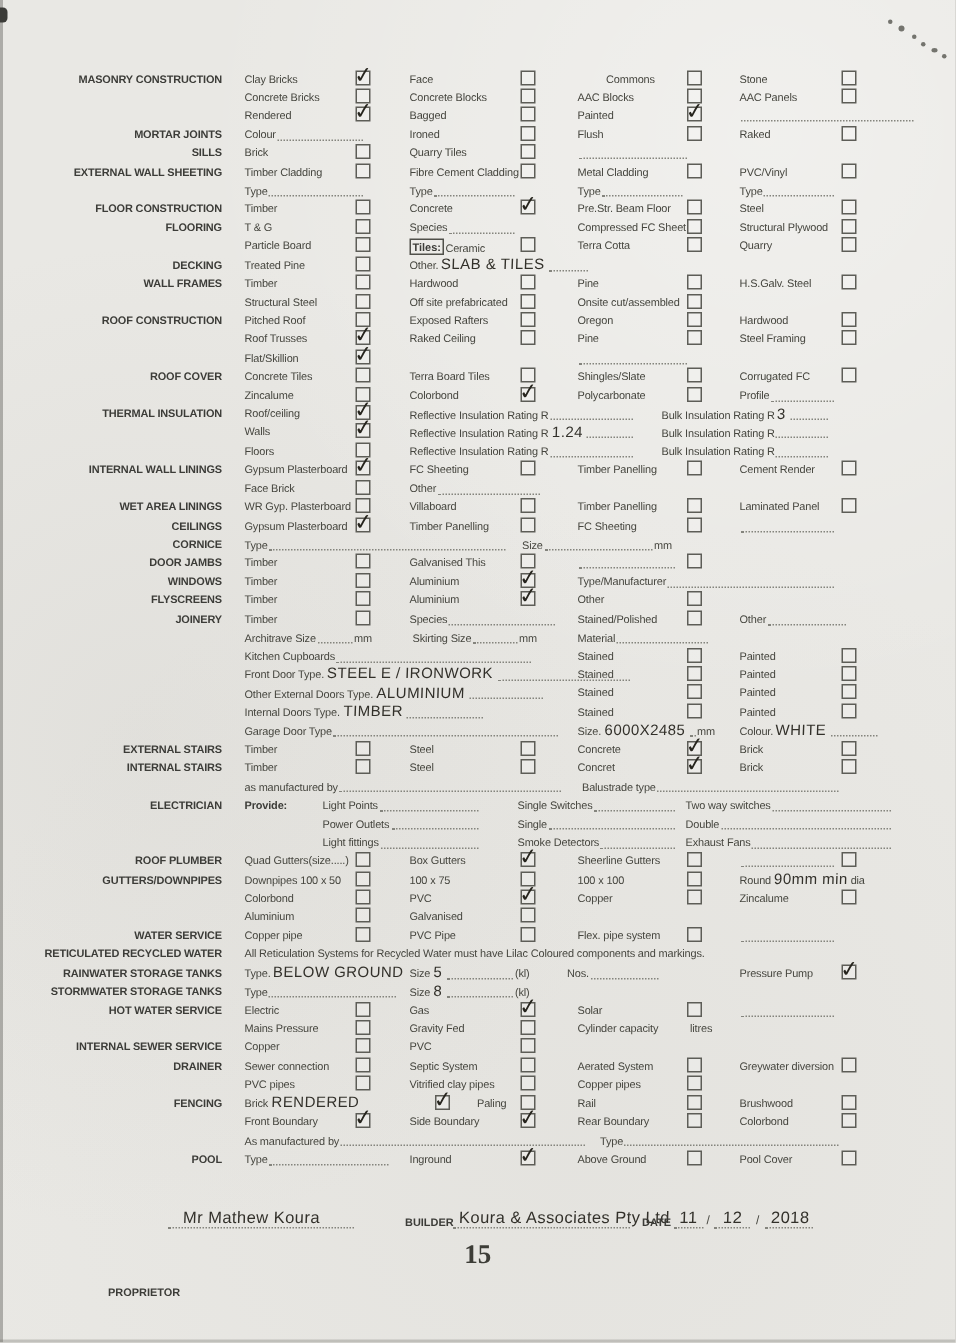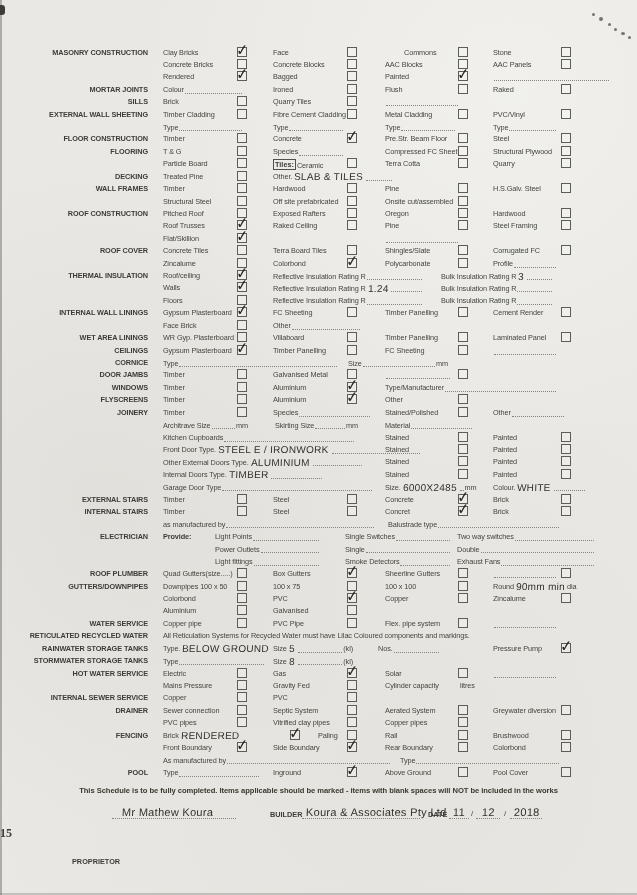--- a/index.html
+++ b/index.html
@@ -28,22 +28,22 @@
   .pboxed{font-size:7.3px;line-height:9px;font-weight:bold;border:1px solid #50504a;padding:0 1px;margin-right:1px;color:#3c3c38;}
   .box{position:absolute;top:0.5px;width:10px;height:10px;box-sizing:border-box;border:1.2px solid #5d5d57;background:rgba(252,252,250,.25);}
   .tick{position:absolute;left:-2px;top:-7px;font-size:15px;font-weight:bold;color:#26241d;transform:rotate(-6deg);font-family:"DejaVu Sans",sans-serif;}
   .note{position:absolute;top:786px;left:0;width:100%;text-align:center;font-size:7.6px;font-weight:bold;
         color:#39392f;letter-spacing:-0.05px;}
   .sig{position:absolute;top:804px;left:0;width:100%;height:18px;}
   .sig .slabel{position:absolute;top:6px;font-size:7.3px;font-weight:bold;color:#3c3c38;}
   .sig .sdots{position:absolute;top:1px;height:13px;border-bottom:1px dotted #84847d;}
   .sig .shand{position:absolute;top:2px;font-size:11px;color:#32302a;letter-spacing:0.3px;transform:skewX(-2deg);white-space:nowrap;}
   .sig .slash{position:absolute;top:5px;font-size:8px;color:#46463f;}
-  .pageno{position:absolute;top:826px;left:0;width:100%;
-          font-family:"Liberation Serif",serif;font-size:12px;color:#3d3d37;font-weight:bold;}
+  .pageno{position:absolute;top:826px;left:0;width:100%;text-align:center;
+          font-family:"Liberation Serif",serif;font-size:18px;color:#3d3d37;font-weight:bold;}
 </style>
 </head>
 <body>
 
 <div class="sheet">
   <div class="edge-left"></div>
   <div class="edge-bottom"></div>
   <div class="edge-nub"></div>
 
   <div>
@@ -510,21 +510,21 @@
           <span class="lbl">mm</span>
         </div>
       </div>
       <div class="row" style="top: 368.92px;">
         <div class="cat">DOOR JAMBS</div>
         <div class="cell" style="left: 163px; width: 70px;">
           <span class="lbl">Timber</span>
         </div>
         <div class="box" style="left: 237px;"></div>
         <div class="cell" style="left: 273px; width: 70px;">
-          <span class="lbl">Galvanised Metal</span>
+          <span class="lbl">Galvanised This</span>
         </div>
         <div class="box" style="left: 347px;"></div>
         <div class="cell" style="left: 385px; width: 66px;">
           <span class="dots"></span>
         </div>
         <div class="box" style="left: 458px;"></div>
       </div>
       <div class="row" style="top: 381.34px;">
         <div class="cat">WINDOWS</div>
         <div class="cell" style="left: 163px; width: 70px;">
@@ -1049,21 +1049,20 @@
           <span class="lbl">Above Ground</span>
         </div>
         <div class="box" style="left: 458px;"></div>
         <div class="cell" style="left: 493px; width: 64px;">
           <span class="lbl">Pool Cover</span>
         </div>
         <div class="box" style="left: 561px;"></div>
       </div>
     </div>
 
-  <div class="note">This Schedule is to be fully completed. Items applicable should be marked - items with blank spaces will NOT be included in the works</div>
 
   <div class="sig">
     <span class="slabel" style="left:72px;margin-top:47px;">PROPRIETOR</span>
     <span class="sdots" style="left:112px;width:124px;"></span>
     <span class="shand" style="left:122px;">Mr Mathew Koura</span>
     <span class="slabel" style="left:270px;">BUILDER</span>
     <span class="sdots" style="left:302px;width:118px;"></span>
     <span class="shand" style="left:306px;">Koura &amp; Associates Pty Ltd</span>
     <span class="slabel" style="left:428px;">DATE</span>
     <span class="sdots" style="left:449px;width:20px;"></span>

